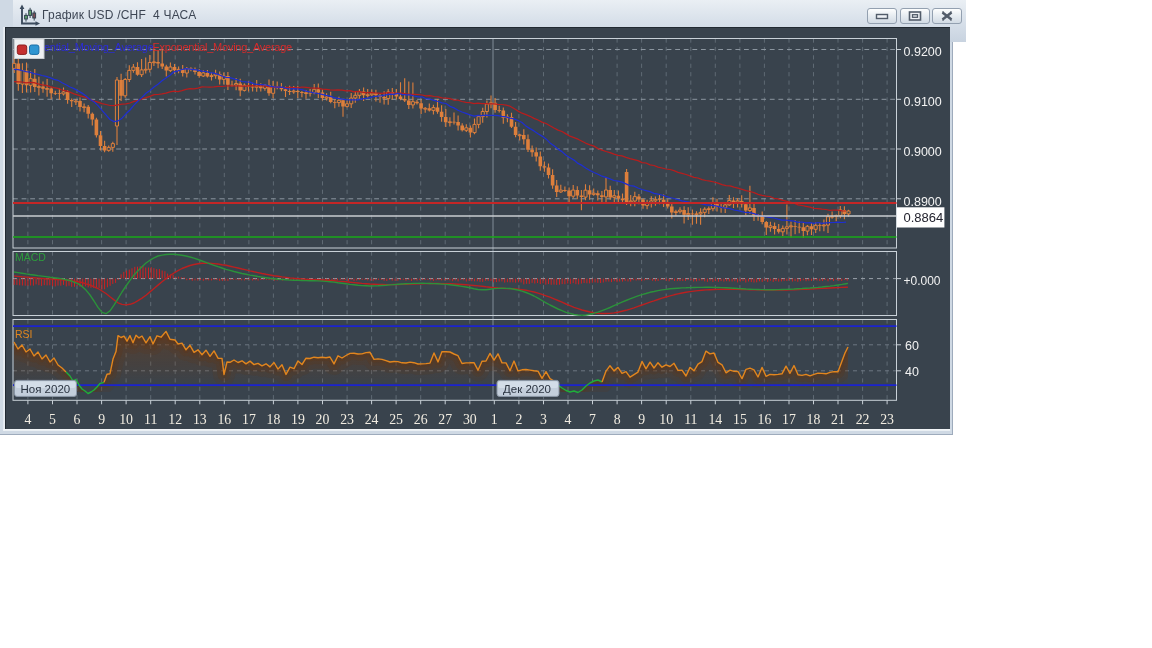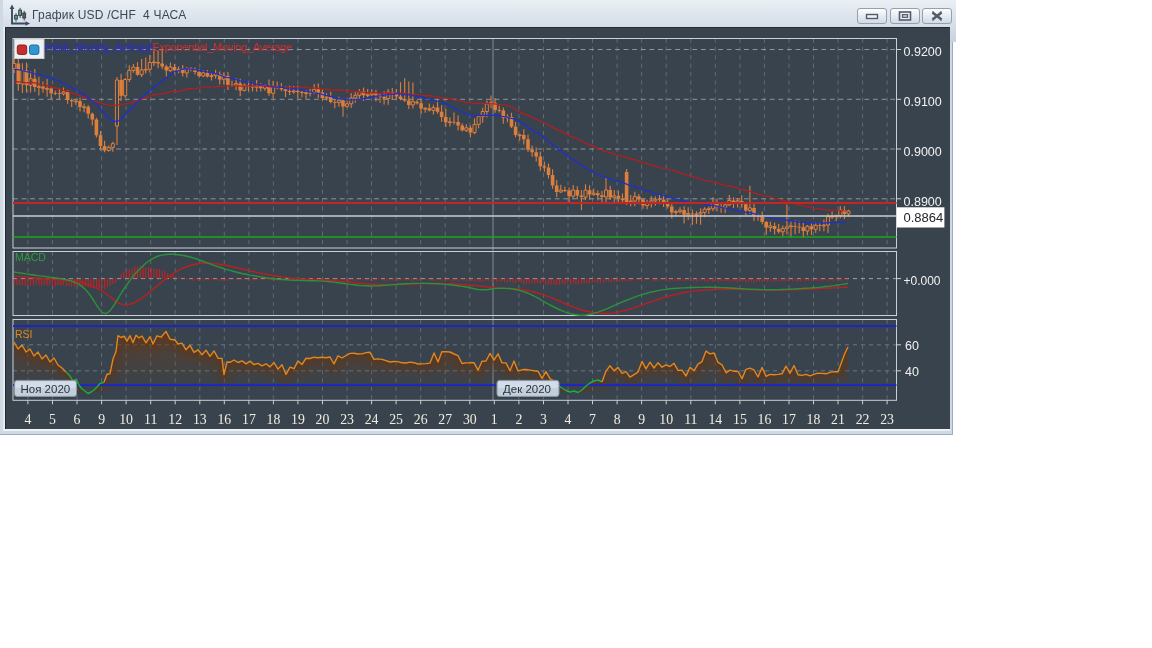--- a/index.html
+++ b/index.html
@@ -1,16 +1,16 @@
 <!DOCTYPE html>
 <html><head><meta charset="utf-8"><style>
 *{margin:0;padding:0;box-sizing:border-box}
 html,body{width:1152px;height:648px;background:#ffffff;overflow:hidden;font-family:"Liberation Sans",sans-serif;-webkit-font-smoothing:antialiased}
 #win{position:absolute;left:0;top:0;width:953px;height:435px;background:#cfd9e4;border-right:1px solid #9eabbc;border-bottom:1px solid #9eabbc}
-#titlebar{position:absolute;left:3px;top:0;width:953px;height:42px;background:linear-gradient(180deg,#eaeff4 0%,#dae2eb 45%,#c8d3e0 100%)}
+#titlebar{position:absolute;left:13px;top:0;width:953px;height:42px;background:linear-gradient(180deg,#eaeff4 0%,#dae2eb 45%,#c8d3e0 100%)}
 #title{position:absolute;left:29px;top:7.5px;font-size:12px;color:#3d4654;letter-spacing:0.2px;transform:translateZ(0)}
 .btn{position:absolute;top:8px;width:30px;height:16px;border:1px solid #93a0b0;border-radius:3px;background:linear-gradient(180deg,#fdfefe 0%,#e8edf2 45%,#d2dbe4 100%)}
 #content{position:absolute;left:5px;top:27px;width:945px;height:402px;background:#39434d;border-top:1px solid #222a32;border-left:1px solid #222a32}
 svg{position:absolute;left:0;top:0}
 #chartsvg{transform:translateZ(0)}
 #chartsvg text{fill-opacity:0.999}
 </style></head><body>
 <div id="win">
  <div id="titlebar">
   <svg width="24" height="24" style="left:4px;top:3px" viewBox="0 0 24 24">

